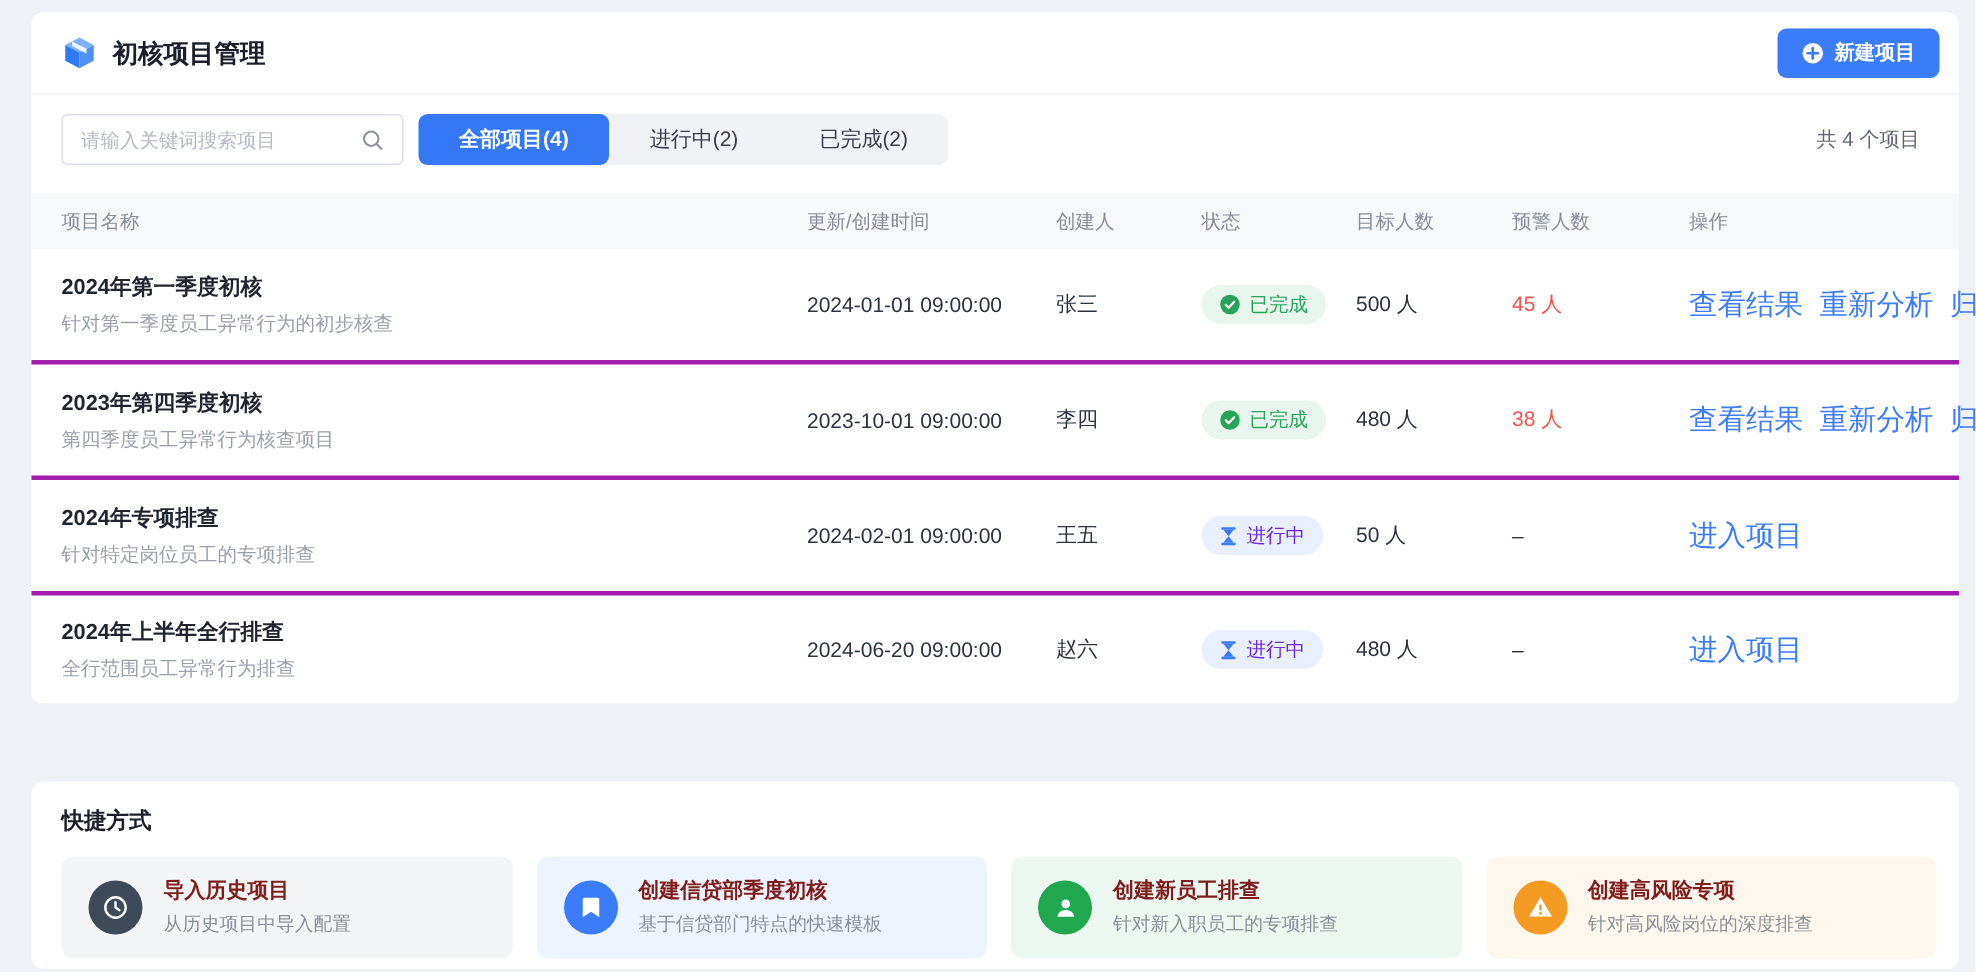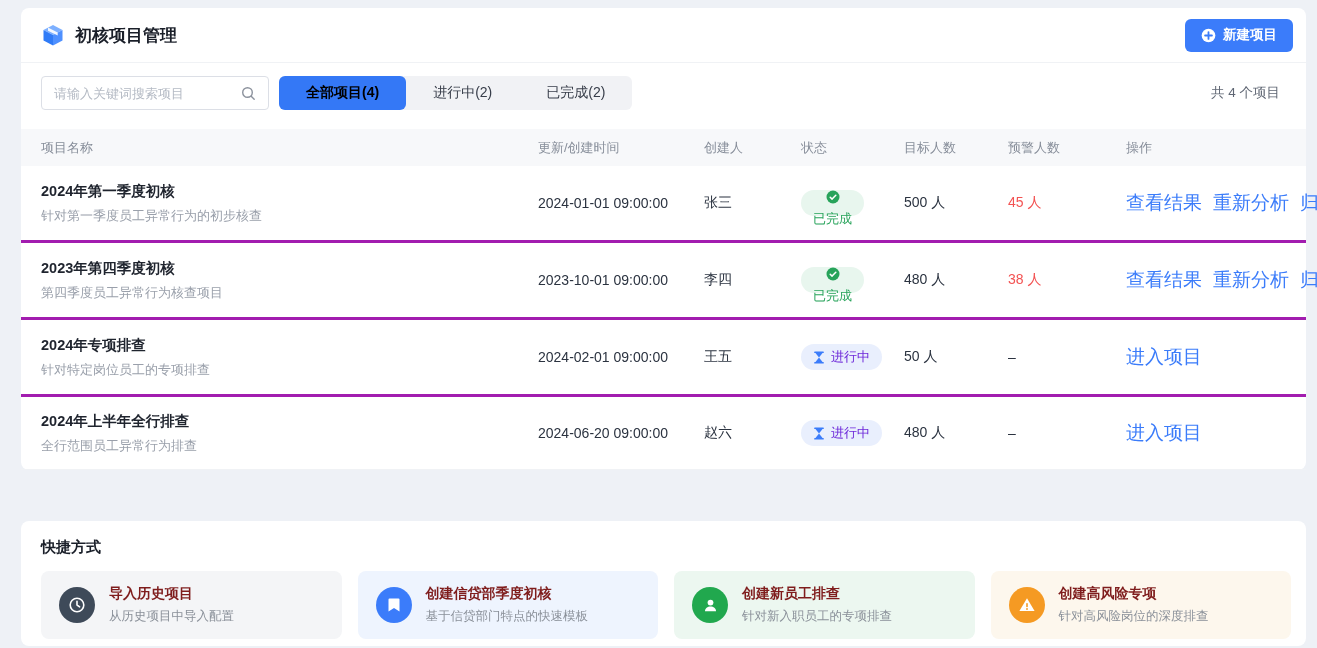--- a/index.html
+++ b/index.html
@@ -49,21 +49,21 @@
   .tabs {
     display:inline-flex; align-items:center;
     background:#f1f2f5; border-radius:6px;
     margin-left:10px; height:34px;
   }
   .tab {
     height:34px; display:flex; align-items:center;
     padding:0 27px; font-size:14px; color:#373d49;
     border-radius:6px; cursor:pointer; white-space:nowrap;
   }
-  .tab.active { background:#3478f6; color:#000000; font-weight:bold; }
+  .tab.active { background:#3478f6; color:#ffffff; font-weight:bold; }
   .total-count { margin-left:auto; font-size:13.5px; color:#5f6673; }
   
   .tgrid {
     display:grid;
     grid-template-columns:497px 166px 97px 103px 104px 118px 1fr;
     align-items:center;
     padding:0 16px 0 20px;
   }
   .thead {
     background:#f7f8fa; height:37px; margin-top:10px;
@@ -75,21 +75,21 @@
   .r-last { height:73px; border-bottom:none; }
   .pname { font-size:14.5px; font-weight:bold; color:#1f242e; margin-bottom:6px; }
   .pdesc { font-size:13px; color:#9aa0ab; }
   .cell { font-size:14px; color:#2b3340; }
   .cell.red { color:#f35252; }
   .badge {
     display:inline-flex; align-items:center; gap:6px;
     height:26px; padding:0 12px; border-radius:13px;
     font-size:13px;
   }
-  .badge.done { background:#e8f6ee; color:#27a35a;flex-direction:column; }
+  .badge.done { background:#e8f6ee; color:#27a35a; }
   .badge.progress { background:#e9effd; color:#6d28d9; }
   .actions { display:flex; gap:11px; white-space:nowrap; }
   .actions a { color:#3b7cfa; font-size:19px; text-decoration:none; cursor:pointer; }
   
   .shortcut-card { margin-top:51px; padding:17px 15px 14px 20px; height:125px; }
   .shortcut-title { font-size:15px; font-weight:bold; color:#1a1f29; margin-bottom:14px; }
   .shortcut-row { display:flex; gap:16px; }
   .scard {
     flex:1; height:68px; border-radius:8px;
     display:flex; align-items:center; gap:14px;

